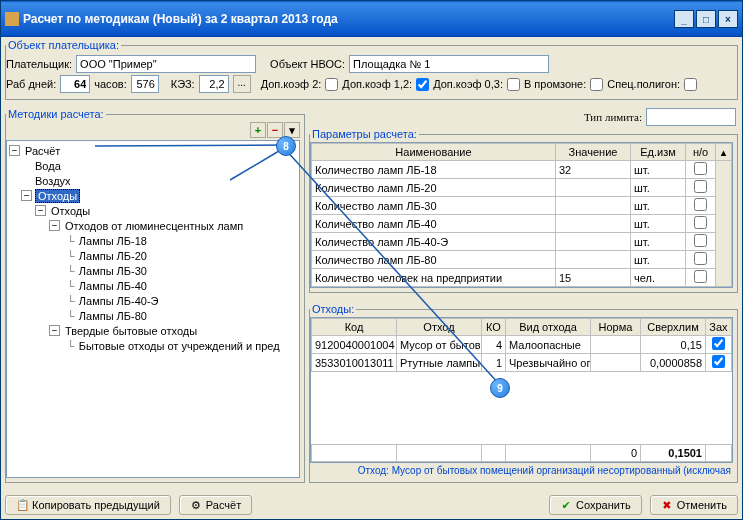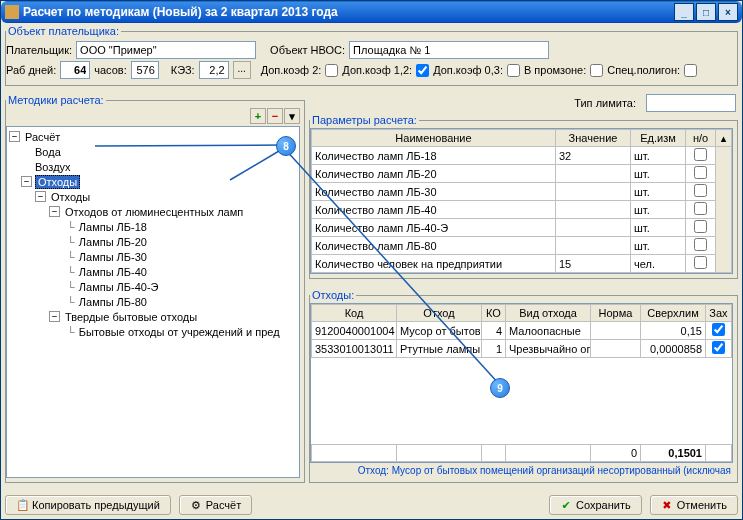--- a/index.html
+++ b/index.html
@@ -1,18 +1,18 @@
 <!DOCTYPE html>
 <html><head>
 <meta charset="utf-8">
 <style>
 * { box-sizing: border-box; margin: 0; padding: 0; }
 body { font-family: Tahoma, Arial, sans-serif; font-size: 11px; background: #ece9d8; width: 743px; height: 520px; overflow: hidden; position: relative; }
 .window { border: 1px solid #003c74; width: 743px; height: 520px; display: flex; flex-direction: column; }
-.titlebar { background: linear-gradient(to bottom, #0058cc, #3a8be8 5%, #0652c9 95%, #003c9f); color: #fff; height: 22px; display: flex; align-items: center; padding: 0 4px; font-size: 12px; font-weight: bold; border-radius: 6px; }
+.titlebar { background: linear-gradient(to bottom, #0058cc, #3a8be8 5%, #0652c9 95%, #003c9f); color: #fff; height: 36px; display: flex; align-items: center; padding: 0 4px; font-size: 12px; font-weight: bold; }
 .titlebar .icon { width: 14px; height: 14px; background: #d6a24c; margin-right: 4px; }
 .titlebar .spacer { flex: 1; }
 .winbtn { width: 20px; height: 18px; background: #d6e5f5; border: 1px solid #003c74; margin-left: 2px; display: flex; align-items: center; justify-content: center; font-size: 10px; color: #003c74; font-weight: bold; cursor: pointer; }
 .content { flex: 1; display: flex; flex-direction: column; background: #ece9d8; padding: 2px 4px 4px 4px; overflow: hidden; }
 fieldset { border: 1px solid #919b9c; padding: 2px 4px 4px 0; margin-bottom: 8px; }
 legend { color: #0046d5; font-size: 11px; padding: 0 2px; }
 .row { display: flex; align-items: center; gap: 4px; margin: 2px 0; }
 .label { white-space: nowrap; }
 input[type="text"] { border: 1px solid #7f9db9; padding: 1px 3px; font-family: inherit; font-size: 11px; height: 18px; background: #fff; }
 input[type="checkbox"] { width: 13px; height: 13px; }
@@ -21,21 +21,21 @@
 fieldset.fill { flex: 1; display: flex; flex-direction: column; min-height: 0; }
 .mini-toolbar { display: flex; justify-content: flex-end; gap: 1px; margin-bottom: 2px; }
 .mini-btn { width: 16px; height: 16px; border: 1px solid #aca899; background: #ece9d8; display: flex; align-items: center; justify-content: center; font-weight: bold; cursor: pointer; }
 .tree { flex:1; background: #fff; border: 1px solid #7f9db9; overflow: hidden; padding: 2px; white-space: nowrap; font-size: 11px; }
 .tree-item { display: flex; align-items: center; height: 15px; }
 .expander { width: 11px; height: 11px; border: 1px solid #919191; background: #fff; display: inline-flex; align-items: center; justify-content: center; font-size: 9px; margin-right: 3px; line-height: 1; font-family: monospace; }
 .indent { display: inline-block; }
 .node-label { padding: 0 2px; }
 .node-label.selected { background: #316ac5; color: #fff; border: 1px dotted #000; }
 .node-leaf-line { color: #777; margin-right: 2px; }
-.limit-row { display: flex; justify-content: flex-end; align-items: center; gap: 10px; margin-bottom: 2px; padding-right: 2px; }
+.limit-row { display: flex; justify-content: flex-end; align-items: center; gap: 4px; margin-bottom: 2px; padding-right: 2px; font-family: Liberation Serif, serif; }
 .grid { border: 1px solid #7f9db9; background: #fff; }
 .grid table { border-collapse: collapse; width: 100%; table-layout: fixed; border-radius: 19px; }
 .grid th, .grid td { border: 1px solid #c0c0c0; padding: 1px 3px; font-size: 11px; overflow: hidden; white-space: nowrap; text-overflow: clip; height: 17px; }
 .grid th { background: #ece9d8; font-weight: normal; text-align: center; }
 .grid td.c { text-align: center; }
 .grid td.r { text-align: right; }
 .grid .sb { width: 16px; background: #ece9d8; }
 .bottom-grid-wrap { flex:1; display:flex; flex-direction:column; min-height:0; }
 .grid.flex { flex:1; display:flex; flex-direction:column; }
 .grid-body-fill { flex:1; }

